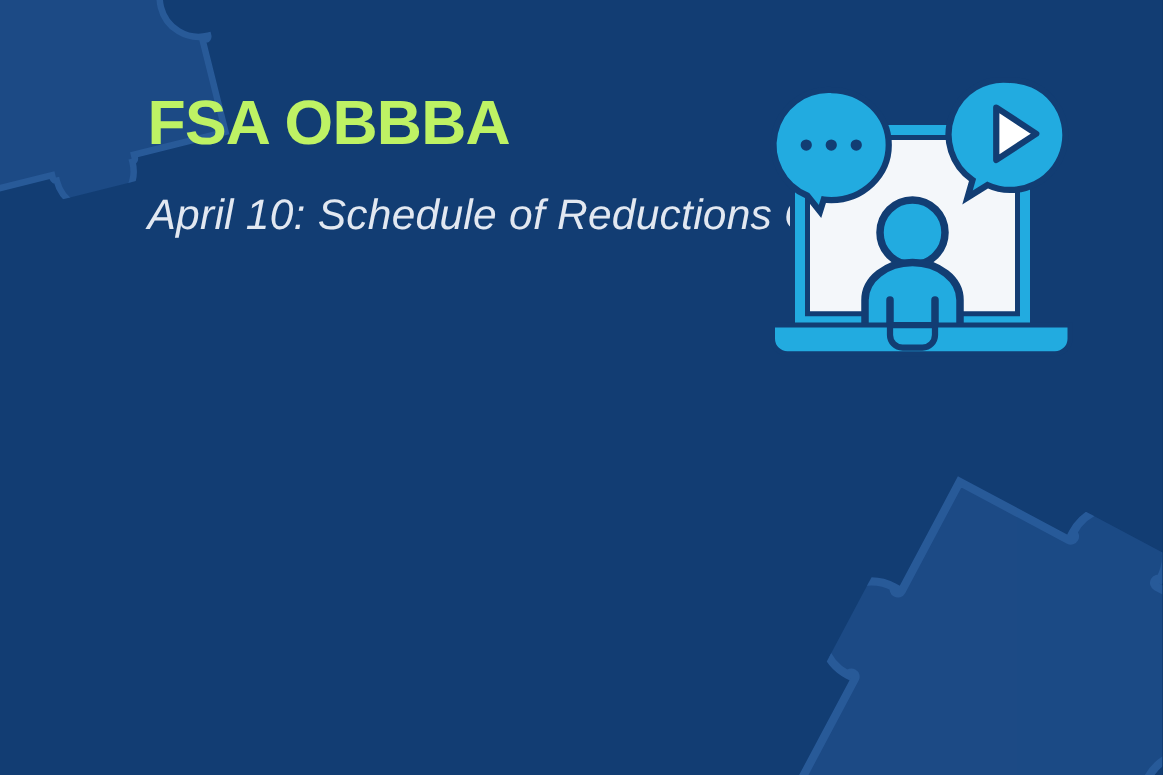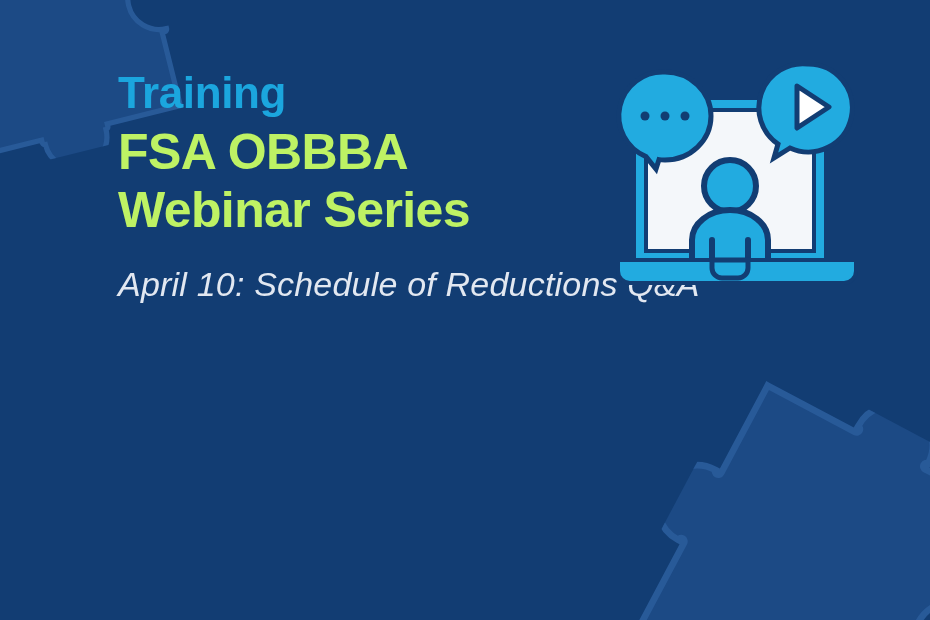--- a/index.html
+++ b/index.html
@@ -120,23 +120,21 @@
     </svg>
     <svg class="puzzle puzzle-bottomright" viewBox="0 0 100 100">
       <path d="M8 8 H38 A1 1 0 0 0 38 6 A11 11 0 1 1 62 6 A1 1 0 0 0 62 8 H92 V38
                A1 1 0 0 1 94 38 A11 11 0 1 0 94 62 A1 1 0 0 1 92 62 V92 H62
                A1 1 0 0 1 62 94 A11 11 0 1 1 38 94 A1 1 0 0 1 38 92 H8 V62
                A1 1 0 0 0 6 62 A11 11 0 1 1 6 38 A1 1 0 0 0 8 38 Z"></path>
     </svg>
   </div>
 
   <div class="content">
-    <div class="eyebrow">Training</div>
     <div class="headline">FSA OBBBA</div>
-    <div class="headline headline-line2">Webinar Series</div>
 
     <div class="sessions">
       <div class="session-line">April 10: Schedule of Reductions Q&amp;A</div>
     </div>
   </div>
 
   <div class="illustration">
     <svg viewBox="0 0 250 228">
 
       <g>

